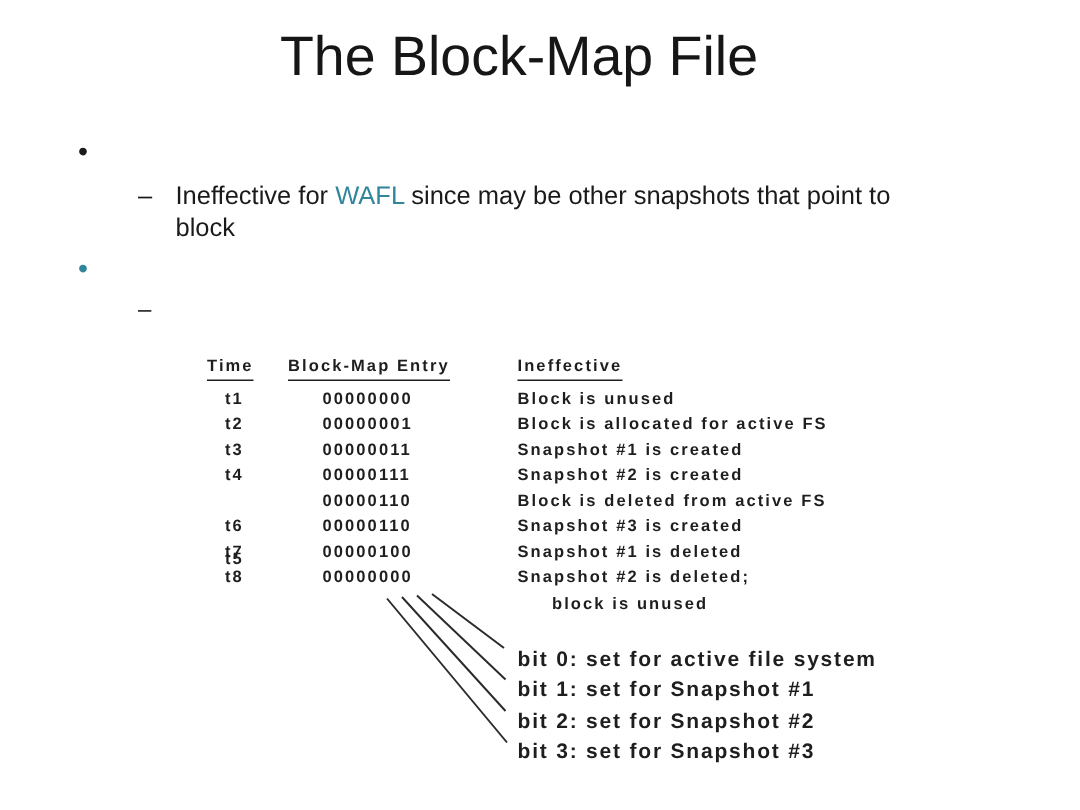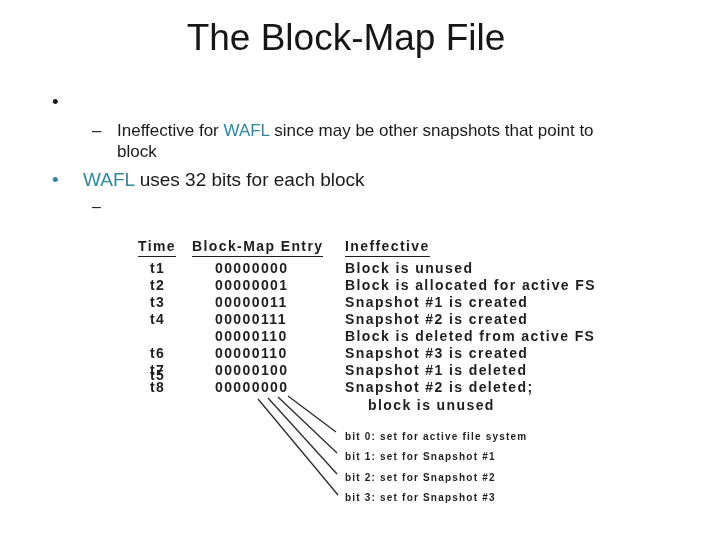--- a/index.html
+++ b/index.html
@@ -19,44 +19,43 @@
   .sub1{top:120px;left:92px;width:548px;font-size:17px;line-height:1.25;}
   .sub1 .bullet-text{width:510px;}
   .b2{top:168px;left:52px;width:625px;font-size:19px;line-height:1.22;}
   .sub2{top:197px;left:92px;width:560px;font-size:16px;line-height:1.25;}
   .marker-l1{flex:0 0 31px;}
   .marker-l2{flex:0 0 25px;}
   .accent{color:#31859C;}
 
   
   .fig{
-    font-weight:bold;color:#1e1e1e;font-size:14px;line-height:1;
+    font-weight:bold;color:#1e1e1e;font-size:11px;line-height:1;
     letter-spacing:1.4px;white-space:nowrap;
   }
   .fig-head{border-bottom:1.5px solid #1e1e1e;padding-bottom:2.5px;}
-  .bitlabel{font-size:10px;letter-spacing:1.2px;}
+  .bitlabel{font-size:14px;letter-spacing:1.2px;}
   svg.fanlines{top:0;left:0;pointer-events:none;}
 </style>
 </head>
 <body>
 
 <div class="abs title">The Block-Map File</div>
 
 <div class="abs bullet-row b1">
   <span class="marker-l1">•</span>
 </div>
 
 <div class="abs bullet-row sub1">
   <span class="marker-l2">–</span>
   <span class="bullet-text"><span>Ineffective for </span><span class="accent">WAFL</span><span> since may be other snapshots that point to block</span></span>
 </div>
 
 <div class="abs bullet-row b2">
   <span class="marker-l1 accent">•</span>
-  <span class="bullet-text"><span class="accent">WAFL</span><span> uses 32 bits for each block</span></span>
 </div>
 
 <div class="abs bullet-row sub2">
   <span class="marker-l2">–</span>
 </div>
 
 <div>
 
   <span class="abs fig fig-head" style="top:239px;left:138px;">Time</span>
   <span class="abs fig fig-head" style="top:239px;left:192px;">Block-Map Entry</span>

